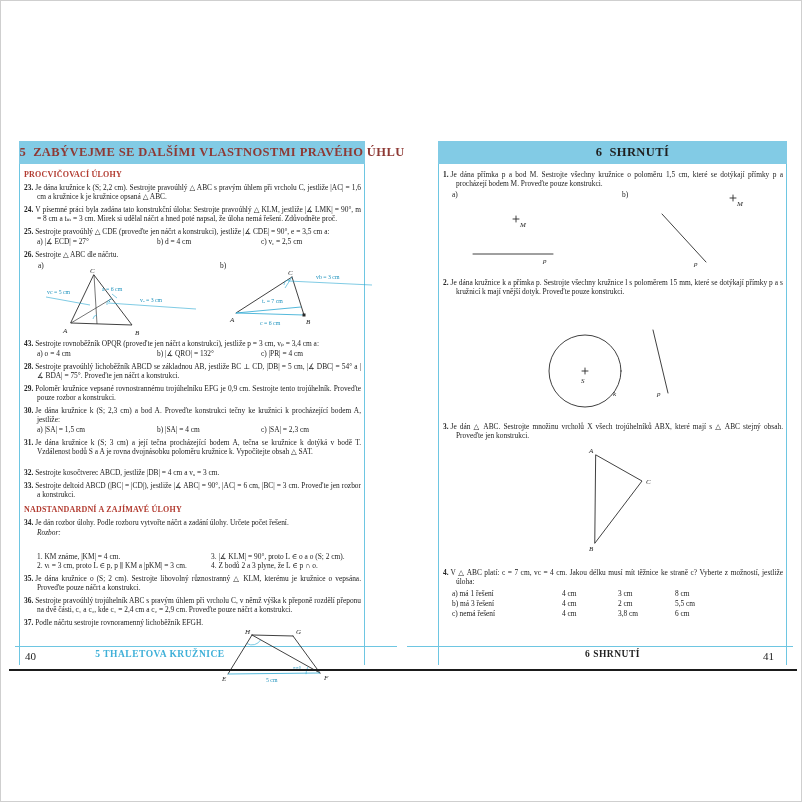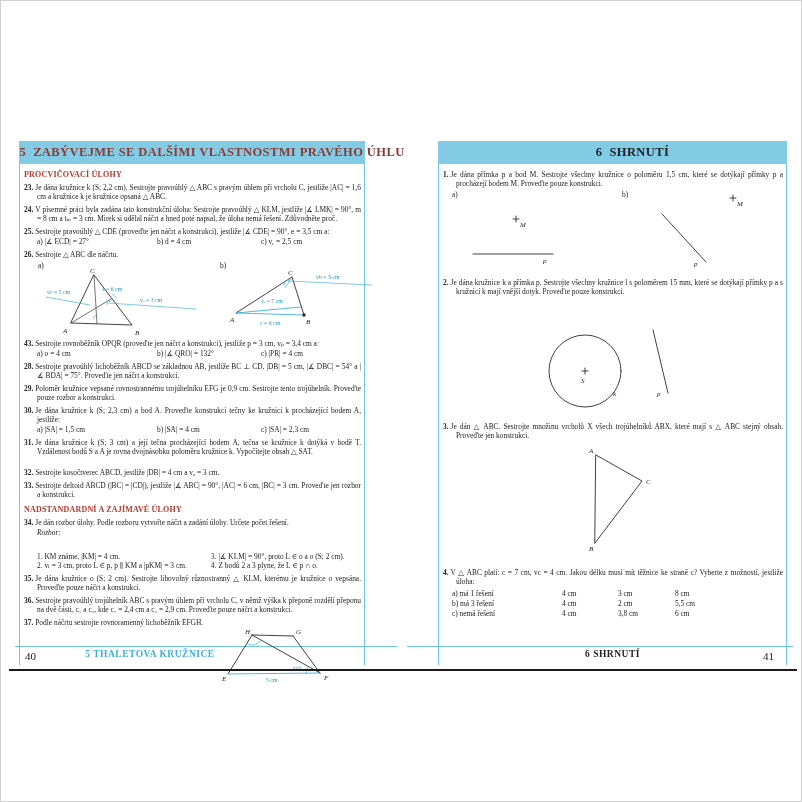--- a/index.html
+++ b/index.html
@@ -243,19 +243,19 @@
         <span>c) nemá řešení</span>
         <span>4 cm</span>
         <span>3,8 cm</span>
         <span>6 cm</span>
       </div>
 
     </div>
   </div>
 
   <div class="foot" style="left:24px;top:649px">40</div>
-  <div class="foot-title cyan-t" style="left:8px;width:282px;top:648px">5 THALETOVA KRUŽNICE</div>
+  <div class="foot-title cyan-t" style="left:18px;width:282px;top:648px">5 THALETOVA KRUŽNICE</div>
   <div class="foot-title" style="left:437px;width:349px;top:648px;color:#1f1f1f">6 SHRNUTÍ</div>
   <div class="foot" style="left:762px;top:649px">41</div>
 
   <div class="bottom-edge"></div>
 
 </div>
 
 </body></html>

